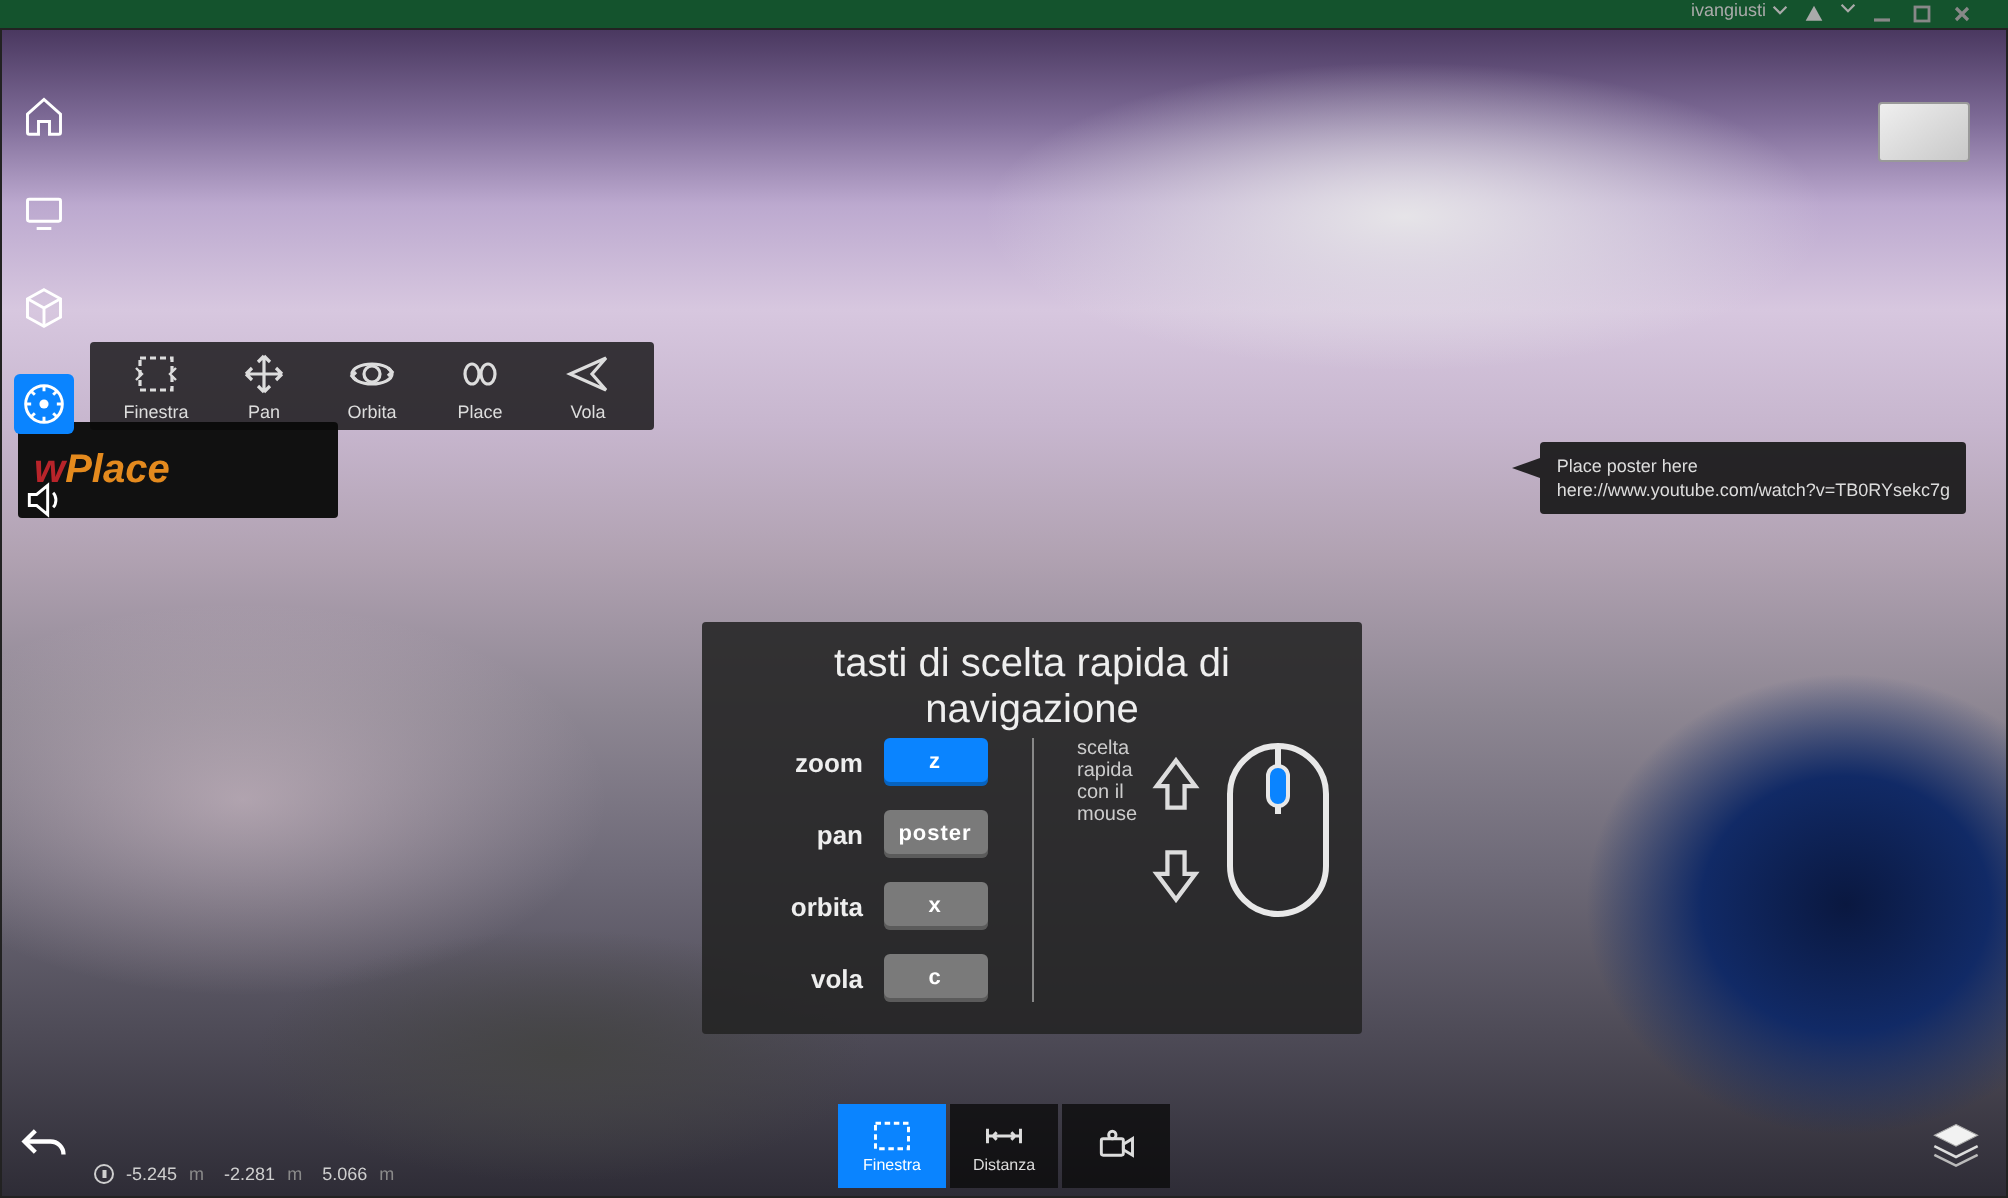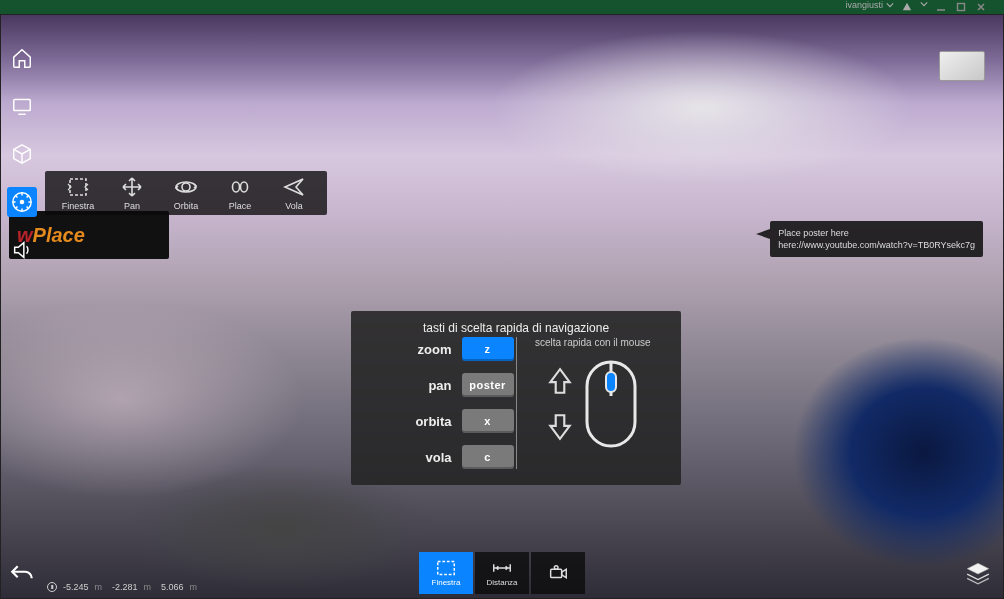--- a/index.html
+++ b/index.html
@@ -38,30 +38,30 @@
 
 
 .cornerchip{position:absolute;right:18px;top:36px;width:46px;height:30px;background:linear-gradient(145deg,#efefef,#c8c8c8);border:1px solid #999;border-radius:2px}
 
 
 .callout{position:absolute;right:20px;top:206px;background:rgba(20,20,20,0.9);color:#ddd;font-size:9px;line-height:1.35;padding:6px 8px;border-radius:2px;max-width:220px}
 .callout .arrow{position:absolute;left:-14px;top:8px;width:0;height:0;border-top:5px solid transparent;border-bottom:5px solid transparent;border-right:14px solid rgba(20,20,20,0.9)}
 
 
 .shortcuts{position:absolute;left:350px;top:296px;width:330px;background:rgba(35,35,35,0.88);color:#eee;padding:10px 14px 16px;border-radius:2px;z-index:8}
-.shortcuts .title{font-size:12px;font-weight:300;margin-bottom:2px}
+.shortcuts .title{font-size:20px;font-weight:300;margin-bottom:2px}
 .shortcuts .sub{font-size:10px;color:#ccc;line-height:1.25;margin-bottom:10px;text-align:center}
-.shortcuts .body{display:flex;gap:2px}
+.shortcuts .body{display:flex;gap:22px}
 .sc-left{display:flex;flex-direction:column;gap:12px;flex:1}
 .sc-row{display:flex;align-items:center;justify-content:flex-end;gap:10px}
 .sc-row .lbl{font-size:13px;font-weight:600}
 .sc-key{min-width:52px;height:24px;border-radius:3px;background:#7a7a7a;color:#fff;display:flex;align-items:center;justify-content:center;font-size:11px;font-weight:600;letter-spacing:.5px;box-shadow:inset 0 -2px 0 rgba(0,0,0,.25)}
 .sc-key.blue{background:#0a84ff}
 .sc-divider{width:1px;background:#888}
-.sc-right{flex:1;display:flex;flex-direction:column;align-items:center;gap:6px}
+.sc-right{flex:1;display:flex;flex-direction:row;align-items:flex-start;gap:6px}
 .sc-right .hint{font-size:10px;color:#ccc;margin-bottom:4px}
 .sc-mouse{display:flex;gap:10px;align-items:center}
 .sc-arrows{display:flex;flex-direction:column;gap:16px}
 .sc-arrows svg{width:26px;height:30px;stroke:#ddd;fill:none;stroke-width:2}
 .mouse-svg{width:56px;height:92px}
 
 
 .bottombar{position:absolute;left:50%;transform:translateX(-50%);bottom:4px;display:flex;gap:2px;z-index:7}
 .bitem{width:54px;height:42px;background:rgba(10,10,10,0.78);display:flex;flex-direction:column;align-items:center;justify-content:center;gap:1px;color:#ddd;font-size:8px;cursor:pointer}
 .bitem.active{background:#0a84ff;color:#fff}

